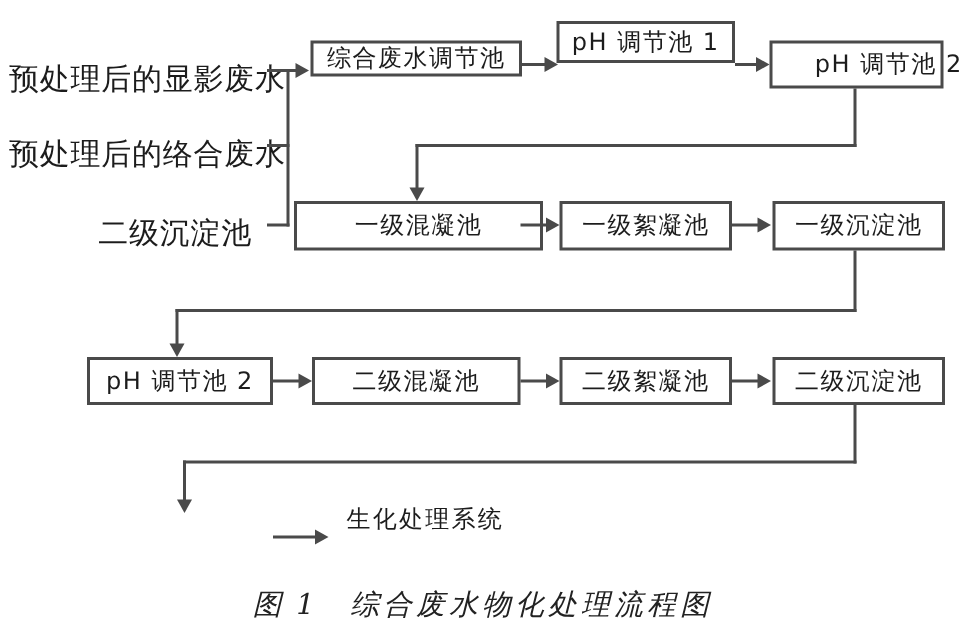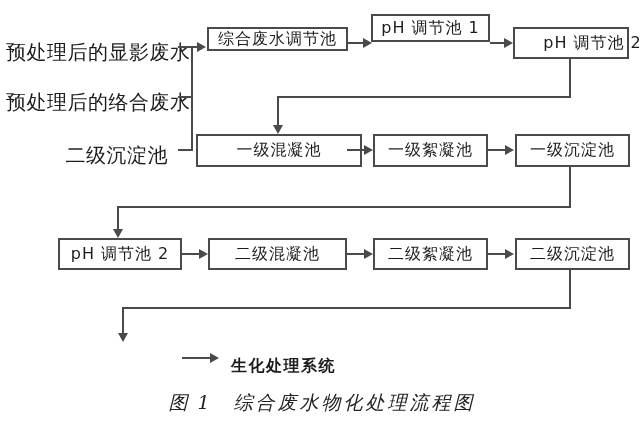--- a/index.html
+++ b/index.html
@@ -122,19 +122,19 @@
   <div class="hline" style="left:488px;top:253px;width:18px;"></div>
   <div class="arr-r" style="left:505px;top:249px;"></div>
 
   <div class="vline" style="left:569px;top:270px;height:39px;"></div>
   <div class="hline" style="left:122px;top:307px;width:449px;"></div>
   <div class="vline" style="left:122px;top:307px;height:27px;"></div>
   <div class="arr-d" style="left:118px;top:333px;"></div>
 
   <div class="hline" style="left:182px;top:357px;width:29px;"></div>
   <div class="arr-r" style="left:210px;top:353px;"></div>
-  <div class="freelabel" style="left:231px;top:356px;font-weight:bold;">生化处理系统</div>
+  <div class="freelabel" style="left:231px;top:336px;">生化处理系统</div>
 
   <div class="caption">
     <span class="fig">图 1</span><span class="ttl">综合废水物化处理流程图</span>
   </div>
 
 </div>
 
 </body></html>

